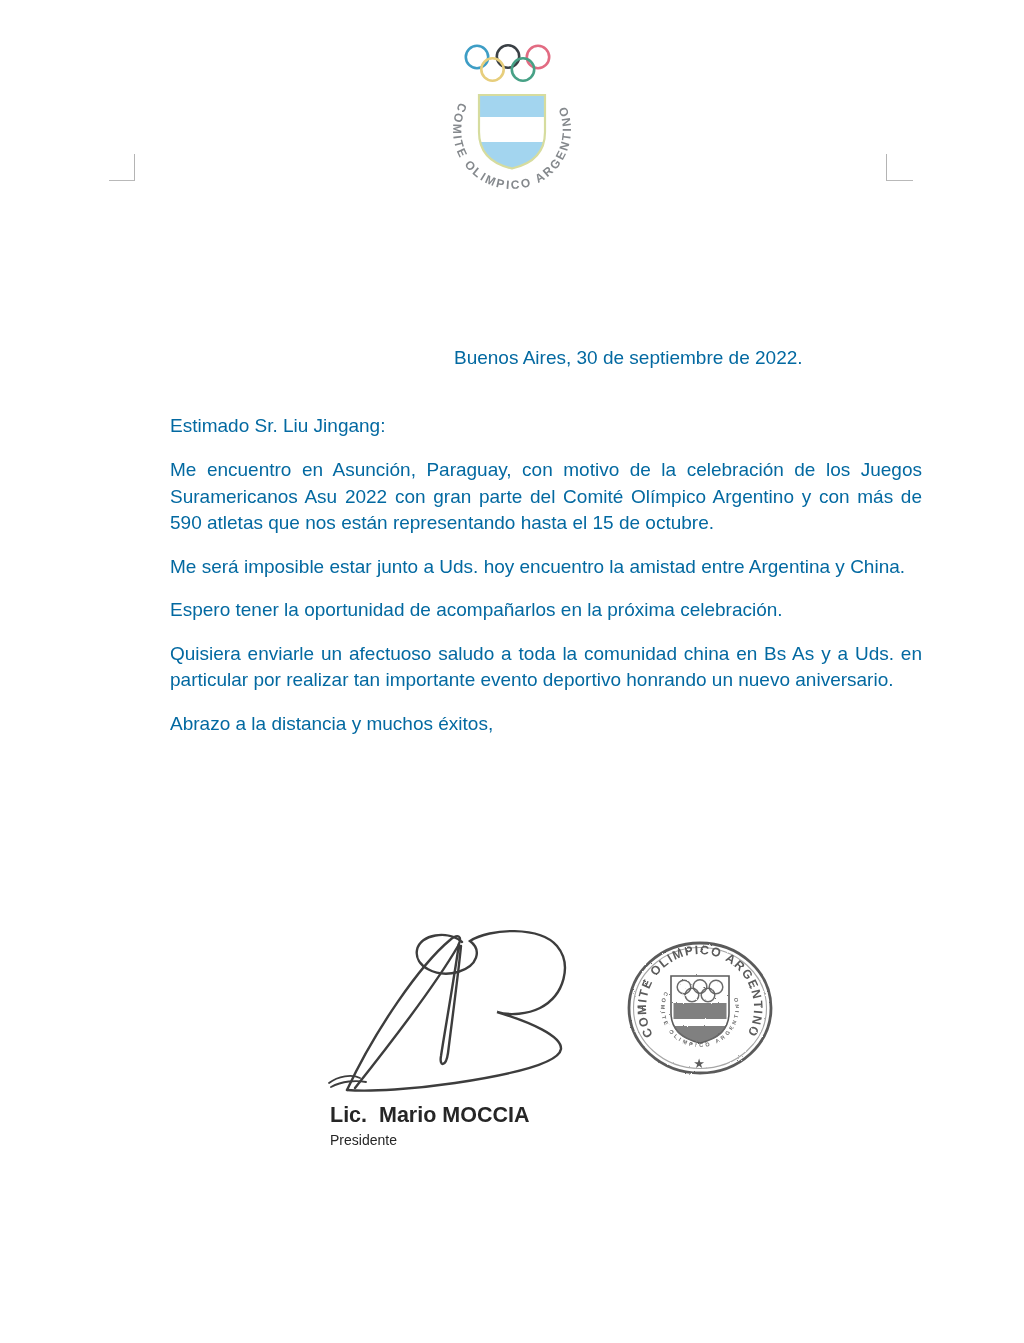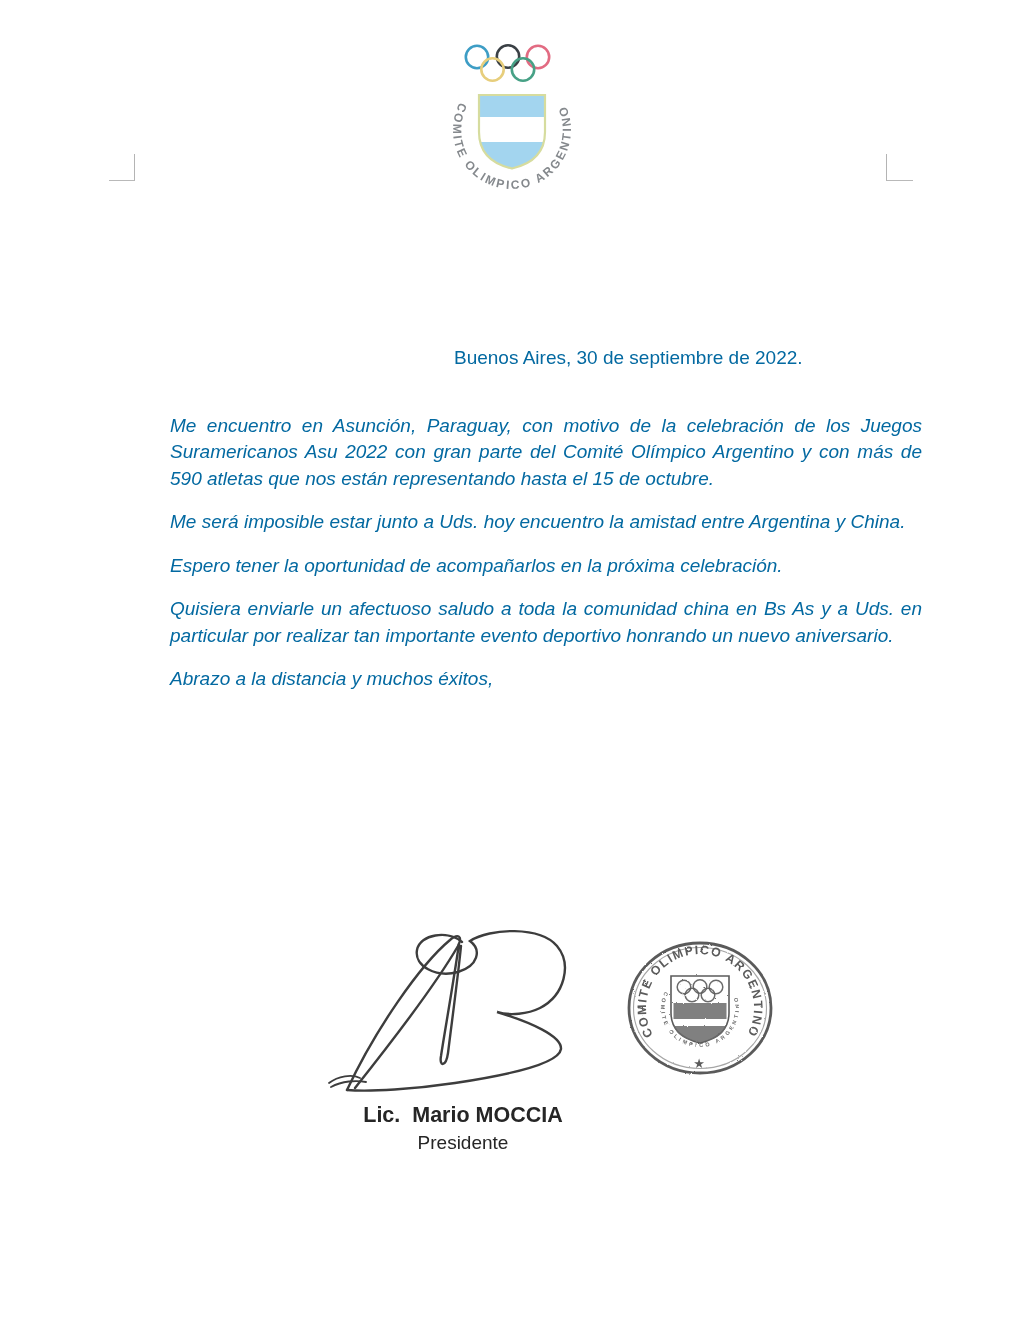--- a/index.html
+++ b/index.html
@@ -32,33 +32,33 @@
   
   .content {
     position: absolute; left: 134px; top: 345px; width: 752px;
     color: #0369a1;
     font-size: 19px;
     line-height: 26.5px;
     margin-left: 36px;
   }
   .date-line { margin: 0 0 41px 284px; }
   .salutation { margin: 0 0 18px 0; }
-  .para { margin: 0 0 17px 0; text-align: justify; text-align-last: left; font-style: italic; }
+  .para { margin: 0 0 17px 0; text-align: justify; text-align-last: left; }
   .closing { text-align: left; }
 
   
   .sig-svg   { position: absolute; left: 315px; top: 920px; }
   .stamp-svg { position: absolute; left: 620px; top: 935px; opacity: 0.92; }
 
   .signer {
     position: absolute; left: 330px; top: 1103px; width: 266px;
-    text-align: center; color: #262626;
+    text-align: left; color: #262626;
   }
   .signer-name { font-size: 21.5px; font-weight: 700; white-space: pre; }
-  .signer-title { font-size: 19px; margin-top: 4px; }
+  .signer-title { font-size: 14px; margin-top: 4px; }
 
   svg text { font-family: "Liberation Sans", sans-serif; }
 </style>
 </head>
 <body>
 
 <div class="page">
 
   <svg class="logo-svg" width="215" height="165" viewBox="405 35 215 165">
     <defs>
@@ -88,20 +88,21 @@
     <text font-size="12" font-weight="600" fill="#85898d">
       <textPath href="#logoTextArc" textLength="238" lengthAdjust="spacing">COMITE OLIMPICO ARGENTINO</textPath>
     </text>
   </svg>
 
   <div class="fold-left"></div>
   <div class="fold-right"></div>
 
   <div class="content">
     <p class="date-line">Buenos Aires, 30 de septiembre de 2022.</p>
+    <p class="salutation">Estimado Sr. Liu Jingang:</p>
     <p class="para">Me encuentro en Asunción, Paraguay, con motivo de la celebración de los Juegos Suramericanos Asu 2022 con gran parte del Comité Olímpico Argentino y con más de 590 atletas que nos están representando hasta el 15 de octubre.</p>
     <p class="para">Me será imposible estar junto a Uds. hoy encuentro la amistad entre Argentina y China.</p>
     <p class="para">Espero tener la oportunidad de acompañarlos en la próxima celebración.</p>
     <p class="para">Quisiera enviarle un afectuoso saludo a toda la comunidad china en Bs As y a Uds. en particular por realizar tan importante evento deportivo honrando un nuevo aniversario.</p>
     <p class="para closing">Abrazo a la distancia y muchos éxitos,</p>
   </div>
 
   <svg class="sig-svg" width="270" height="185" viewBox="315 920 270 185">
     <g fill="none" stroke="#3d3d3d" stroke-width="2.4" stroke-linecap="round">
       <path d="M462,942 C448,930 420,934 417,950 C414,966 436,978 458,972

